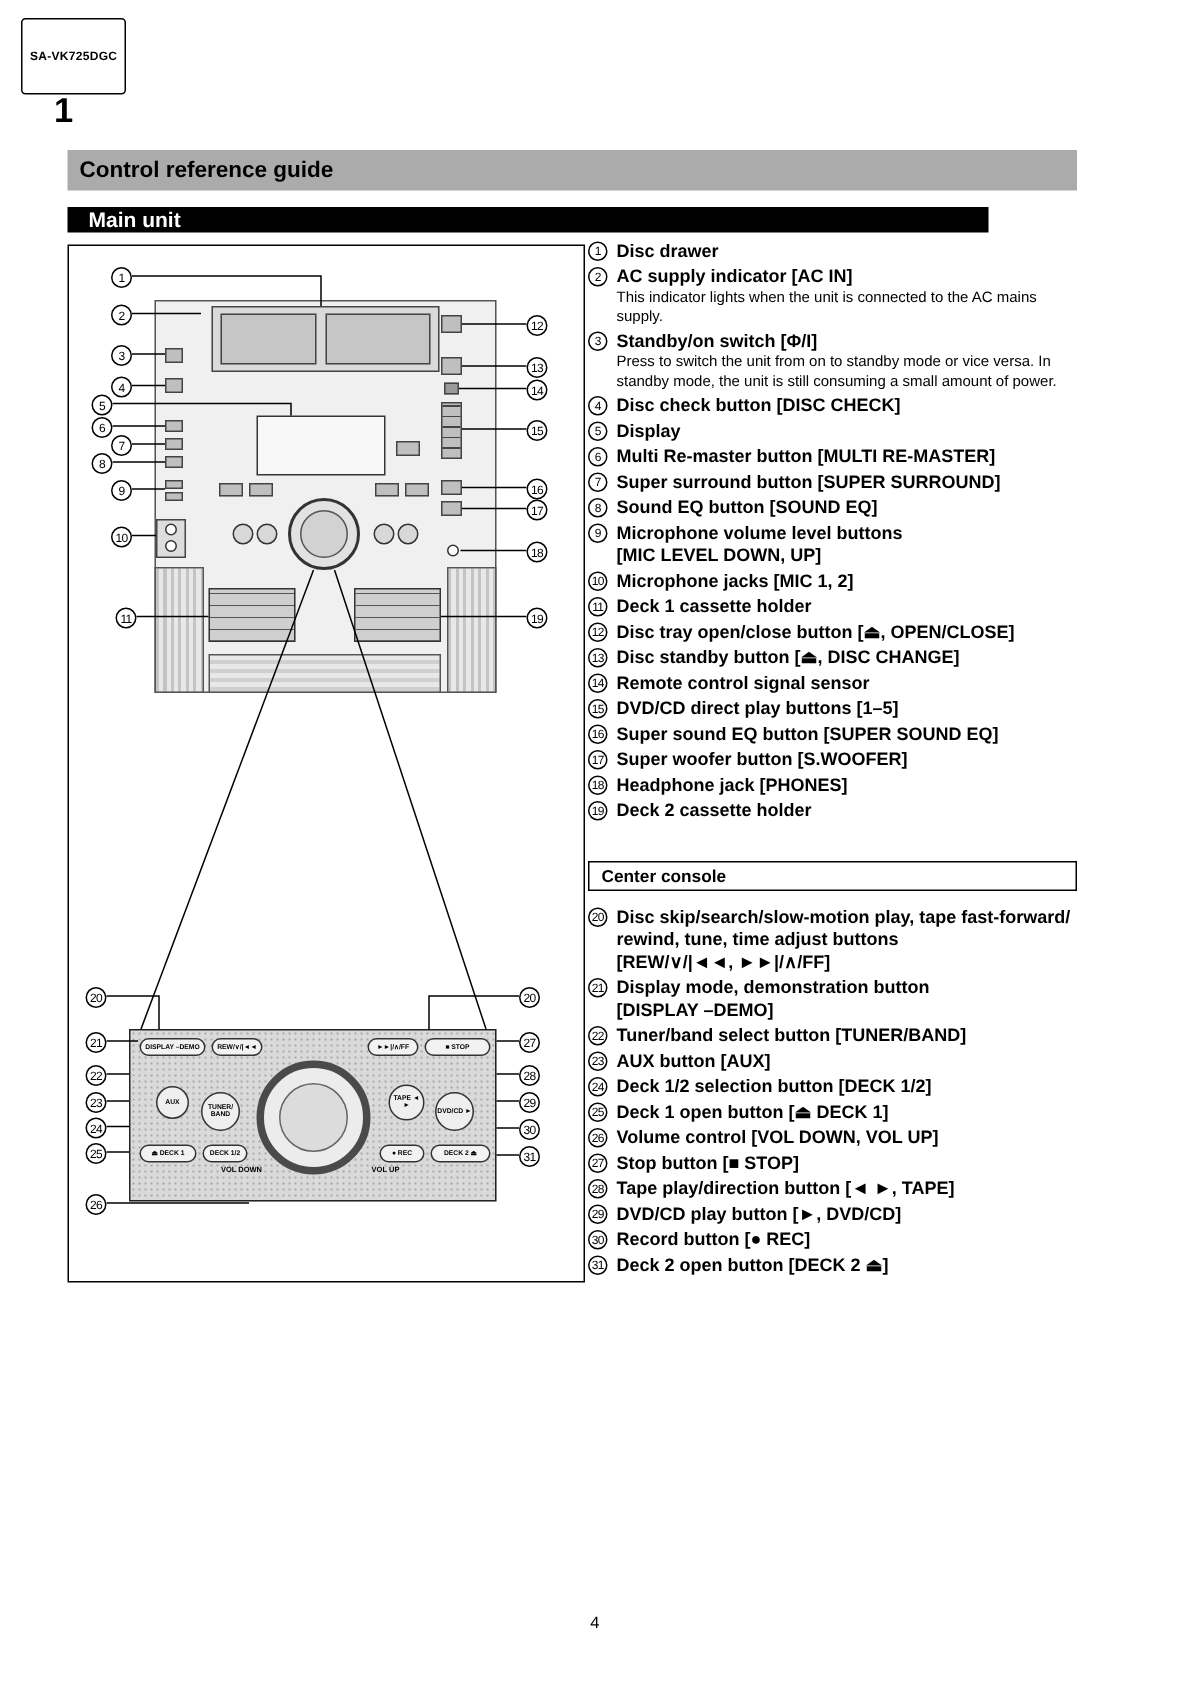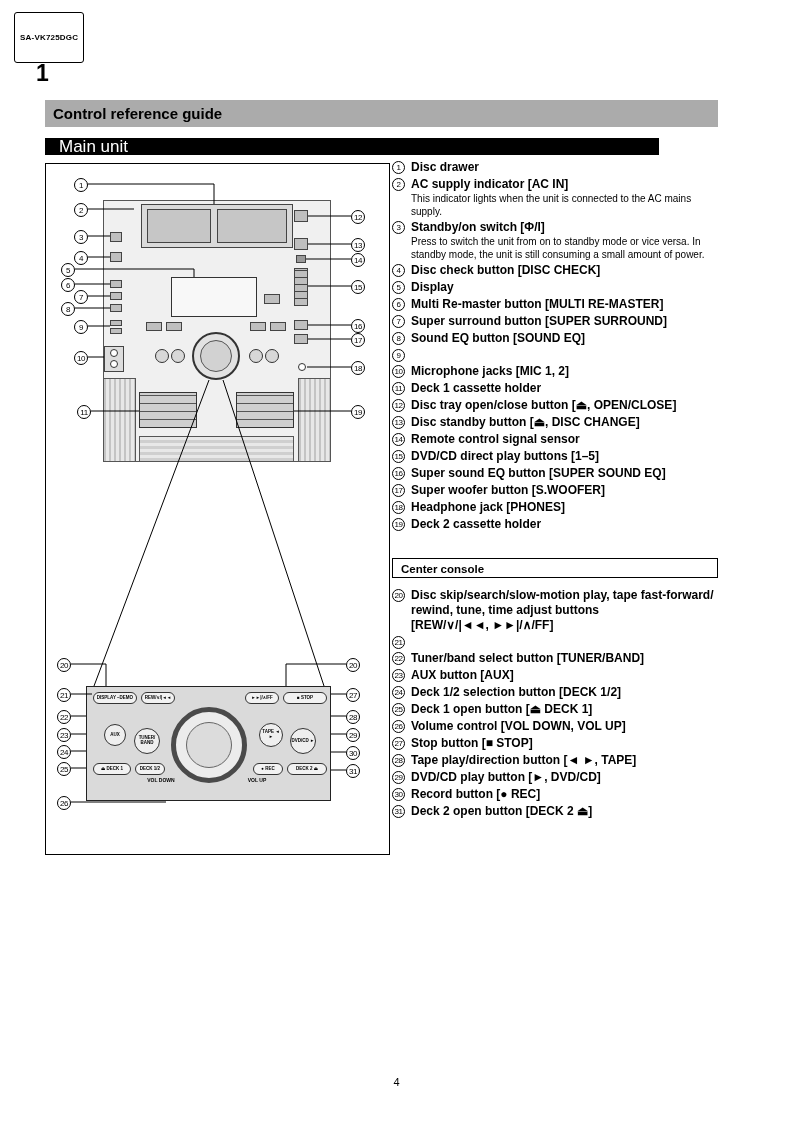--- a/index.html
+++ b/index.html
@@ -6,21 +6,21 @@
   html,body{width:793px;height:1122px}
   body{background:#fff}
   .page{position:relative;width:793px;height:1122px;background:#fff;color:#000;
         font-family:"Liberation Sans",sans-serif;overflow:hidden}
   .model-badge{position:absolute;left:14px;top:12px;border:1.5px solid #000;border-radius:3px;
         padding:20px 5px;font-size:8px;font-weight:bold;letter-spacing:.2px}
   .h1{position:absolute;left:36px;top:60px;font-size:23px;font-weight:bold;display:flex;gap:24px}
   .section-bar{position:absolute;left:45px;top:100px;width:673px;height:27px;background:#ababab;
         font-size:15px;font-weight:bold;line-height:27px;padding-left:8px}
   .black-bar{position:absolute;left:45px;top:138px;width:614px;height:17px;background:#000;color:#fff;
-        font-size:17px;font-weight:normal;line-height:17px;padding-left:14px}
+        font-size:14px;font-weight:bold;line-height:17px;padding-left:14px}
   .diagram-box{position:absolute;left:45px;top:163px;width:345px;height:692px;border:1px solid #000;background:#fff}
   .leads{position:absolute;left:0;top:0}
   .leads polyline{fill:none;stroke:#000;stroke-width:1}
   #callout-layer{position:absolute;left:0;top:0;width:100%;height:100%}
   .co{display:inline-flex;align-items:center;justify-content:center;width:13px;height:13px;
       border:1px solid #000;border-radius:50%;font-size:8px;letter-spacing:-.5px;background:#fff;flex:none;margin-top:1px}
   .co-abs{position:absolute;width:14px;height:14px}
   .legend{position:absolute;left:392px;top:160px;width:326px}
   .legend-item{display:flex;gap:6px;margin-bottom:2px}
   .legend-label{font-size:12px;font-weight:bold;line-height:15px;white-space:pre-line}
@@ -256,20 +256,24 @@
           </div>
         </div>
         <div class="legend-item">
           <span class="co">8</span>
           <div>
             <div class="legend-label">Sound EQ button [SOUND EQ]</div>
           </div>
         </div>
         <div class="legend-item">
           <span class="co">9</span>
+          <div>
+            <div class="legend-label">Microphone volume level buttons
+[MIC LEVEL DOWN, UP]</div>
+          </div>
         </div>
         <div class="legend-item">
           <span class="co">10</span>
           <div>
             <div class="legend-label">Microphone jacks [MIC 1, 2]</div>
           </div>
         </div>
         <div class="legend-item">
           <span class="co">11</span>
           <div>
@@ -330,20 +334,24 @@
         <div class="legend-item">
           <span class="co">20</span>
           <div>
             <div class="legend-label">Disc skip/search/slow-motion play, tape fast-forward/
 rewind, tune, time adjust buttons
 [REW/∨/|◄◄, ►►|/∧/FF]</div>
           </div>
         </div>
         <div class="legend-item">
           <span class="co">21</span>
+          <div>
+            <div class="legend-label">Display mode, demonstration button
+[DISPLAY –DEMO]</div>
+          </div>
         </div>
         <div class="legend-item">
           <span class="co">22</span>
           <div>
             <div class="legend-label">Tuner/band select button [TUNER/BAND]</div>
           </div>
         </div>
         <div class="legend-item">
           <span class="co">23</span>
           <div>

